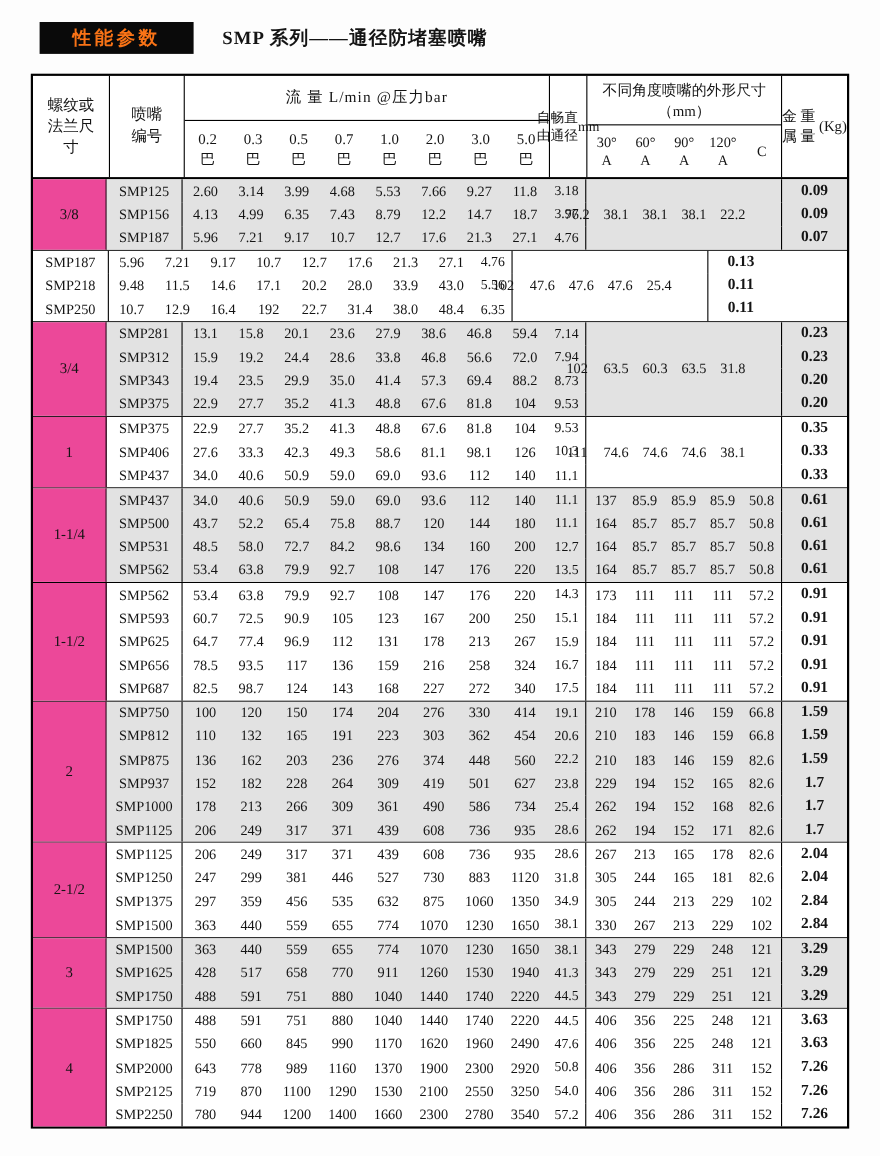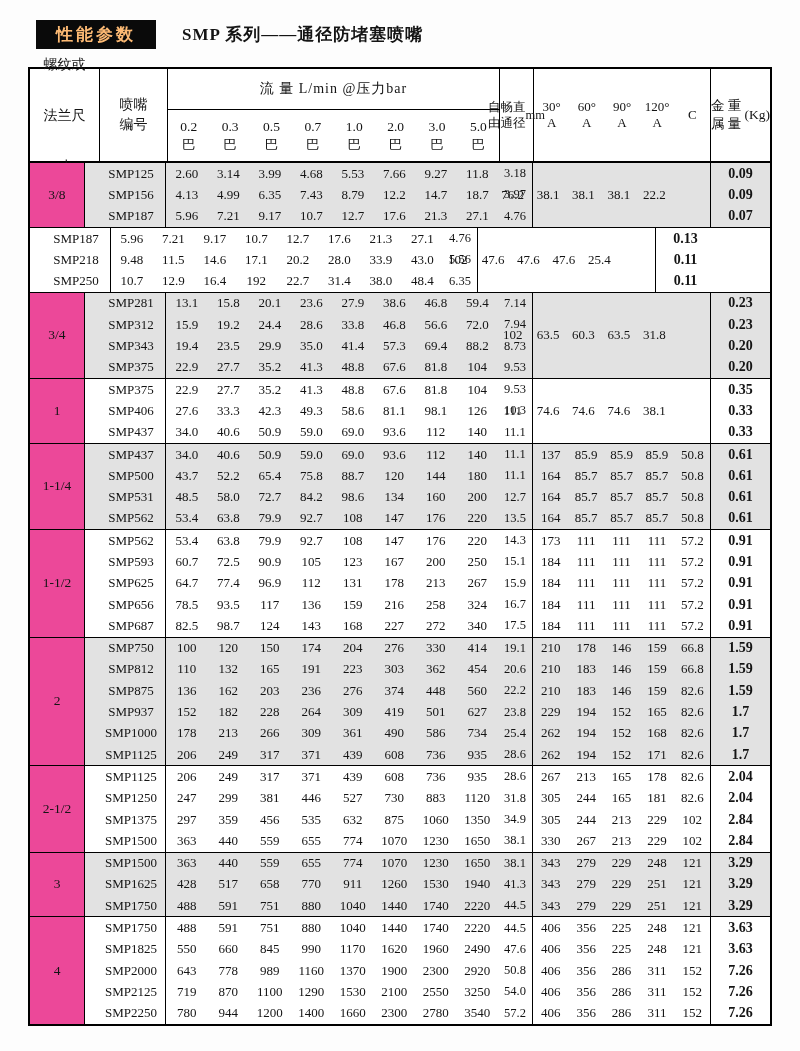--- a/index.html
+++ b/index.html
@@ -3,36 +3,36 @@
 <meta charset="utf-8">
 <style>
   html,body{margin:0;padding:0;}
   body{
     width:800px;height:1051px;background:#fdfdfd;
     font-family:"Liberation Serif","DejaVu Serif",serif;color:#141414;
     position:relative;overflow:hidden;
   }
   .topbar{display:flex;align-items:center;padding:20px 0 0 36px;}
   .badge{
-    background:#0a0a0a;color:#fdba74;font-weight:bold;font-size:17px;
-    padding:3px 20px;letter-spacing:3px;
+    background:#0a0a0a;color:#f97316;font-weight:bold;font-size:17px;
+    padding:3px 30px;letter-spacing:3px;
     font-family:"DejaVu Sans","Liberation Sans",sans-serif;
   }
   .title{font-weight:bold;font-size:17px;margin-left:26px;letter-spacing:1px;}
 
   .spec-table{
     margin:18px 0 0 28px;width:740px;border:2px solid #000;
     box-sizing:content-box;background:#fff;
   }
   .cell,.row,.group{box-sizing:border-box;}
 
   
   .thead{display:flex;height:92px;border-bottom:2px solid #000;}
   .h-size{width:70px;border-right:1px solid #000;display:flex;flex-direction:column;
-    justify-content:center;align-items:center;font-size:14px;line-height:19px;gap:32px;}
+    justify-content:center;align-items:center;font-size:14px;line-height:19px;}
   .h-noz{width:68px;border-right:1px solid #000;display:flex;flex-direction:column;
     justify-content:center;align-items:center;font-size:14px;line-height:20px;}
   .h-flowgrp{width:332px;border-right:1px solid #000;display:flex;flex-direction:column;}
   .h-flowlabel{height:40px;display:flex;align-items:center;justify-content:center;
     border-bottom:1px solid #000;font-size:14px;letter-spacing:1px;}
   .h-flowsubs{flex:1;display:flex;}
   .h-flowsub{width:41.5px;display:flex;flex-direction:column;align-items:center;
     justify-content:center;font-size:13.5px;line-height:18px;}
   .h-free{width:34px;border-right:1px solid #000;display:flex;flex-direction:row;
     justify-content:center;align-items:center;font-size:12.5px;line-height:16px;}
@@ -45,21 +45,21 @@
   .h-wt{width:59px;display:flex;flex-direction:row;justify-content:space-between;
     align-items:center;font-size:13.5px;line-height:18px;}
 
   
   .tbody .group{display:flex;}
   .tbody .group:not(:first-child){border-top:1.5px solid #000;}
   .g-size{width:70px;border-right:1px solid #000;display:flex;align-items:center;
     justify-content:center;font-size:13.5px;background:#ec4899;}
   .g-rows{flex:1;position:relative;}
   .group.shaded .g-rows{background:#e2e2e2;}
-  .row{display:flex;height:21.3px;align-items:stretch;padding-left:12px;}
+  .row{display:flex;height:21.3px;align-items:stretch;}
   .c-noz{width:68px;border-right:1px solid #000;display:flex;align-items:center;
     justify-content:center;font-size:13px;}
   .c-flow{width:41.5px;display:flex;align-items:center;justify-content:center;font-size:13px;}
   .c-free{width:34px;border-right:1px solid #000;display:flex;align-items:center;
     justify-content:center;font-size:12.5px;}
   .c-dim{width:35.4px;display:flex;align-items:center;justify-content:center;font-size:13px;}
   .c-dimspacer{width:177px;}
   .c-wt{width:59px;border-left:1px solid #000;display:flex;align-items:center;
     justify-content:center;font-size:14px;font-weight:bold;}
   .dims-merged{position:absolute;left:410px;top:0;width:177px;height:100%;
@@ -122,20 +122,24 @@
           </div>
         </div>
     </div>
     <div class="cell h-free">
         <div>自由</div>
         <div>畅通</div>
         <div>直径</div>
         <div>mm</div>
       </div>
     <div class="cell h-dimgrp">
+      <div class="h-dimlabel">
+          <div>不同角度喷嘴的外形尺寸</div>
+          <div>（mm）</div>
+        </div>
       <div class="h-dimsubs">
           <div class="h-dimsub">
             <div>30°</div>
             <div>A</div>
           </div>
           <div class="h-dimsub">
             <div>60°</div>
             <div>A</div>
           </div>
           <div class="h-dimsub">

